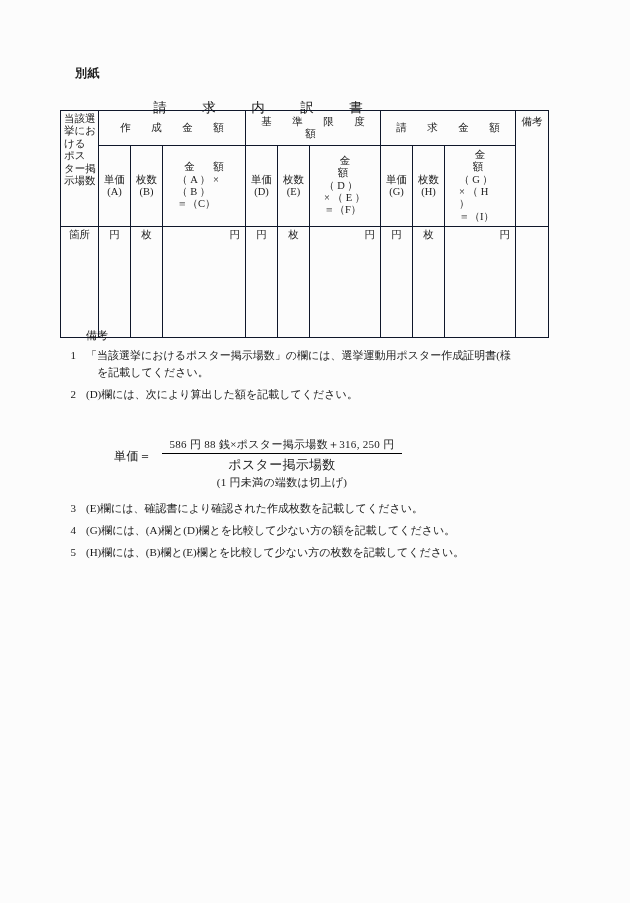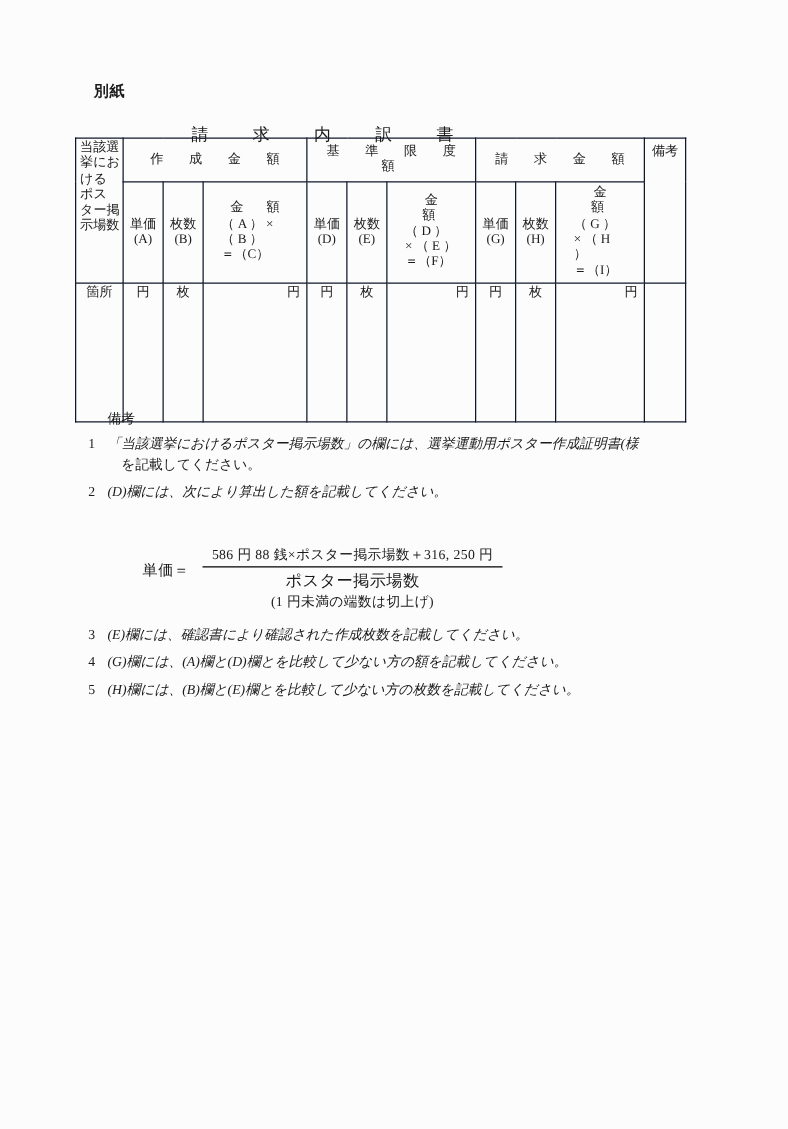--- a/index.html
+++ b/index.html
@@ -139,21 +139,21 @@
     box-sizing: border-box;
     font-size: 11px;
     line-height: 1.55;
   }
   .note-body {
     flex: 1;
     font-size: 11px;
     line-height: 1.55;
     text-align: justify;
   }
-  .note-body .ln { display: block; font-style: italic; }
+  .note-body .ln { display: block; }
   .note-body .ln-ind { display: block; text-indent: 11px; }
 
   
   .formula-block {
     position: absolute;
     left: 60px;
     top: 437px;
     width: 510px;
     display: flex;
     align-items: flex-start;

